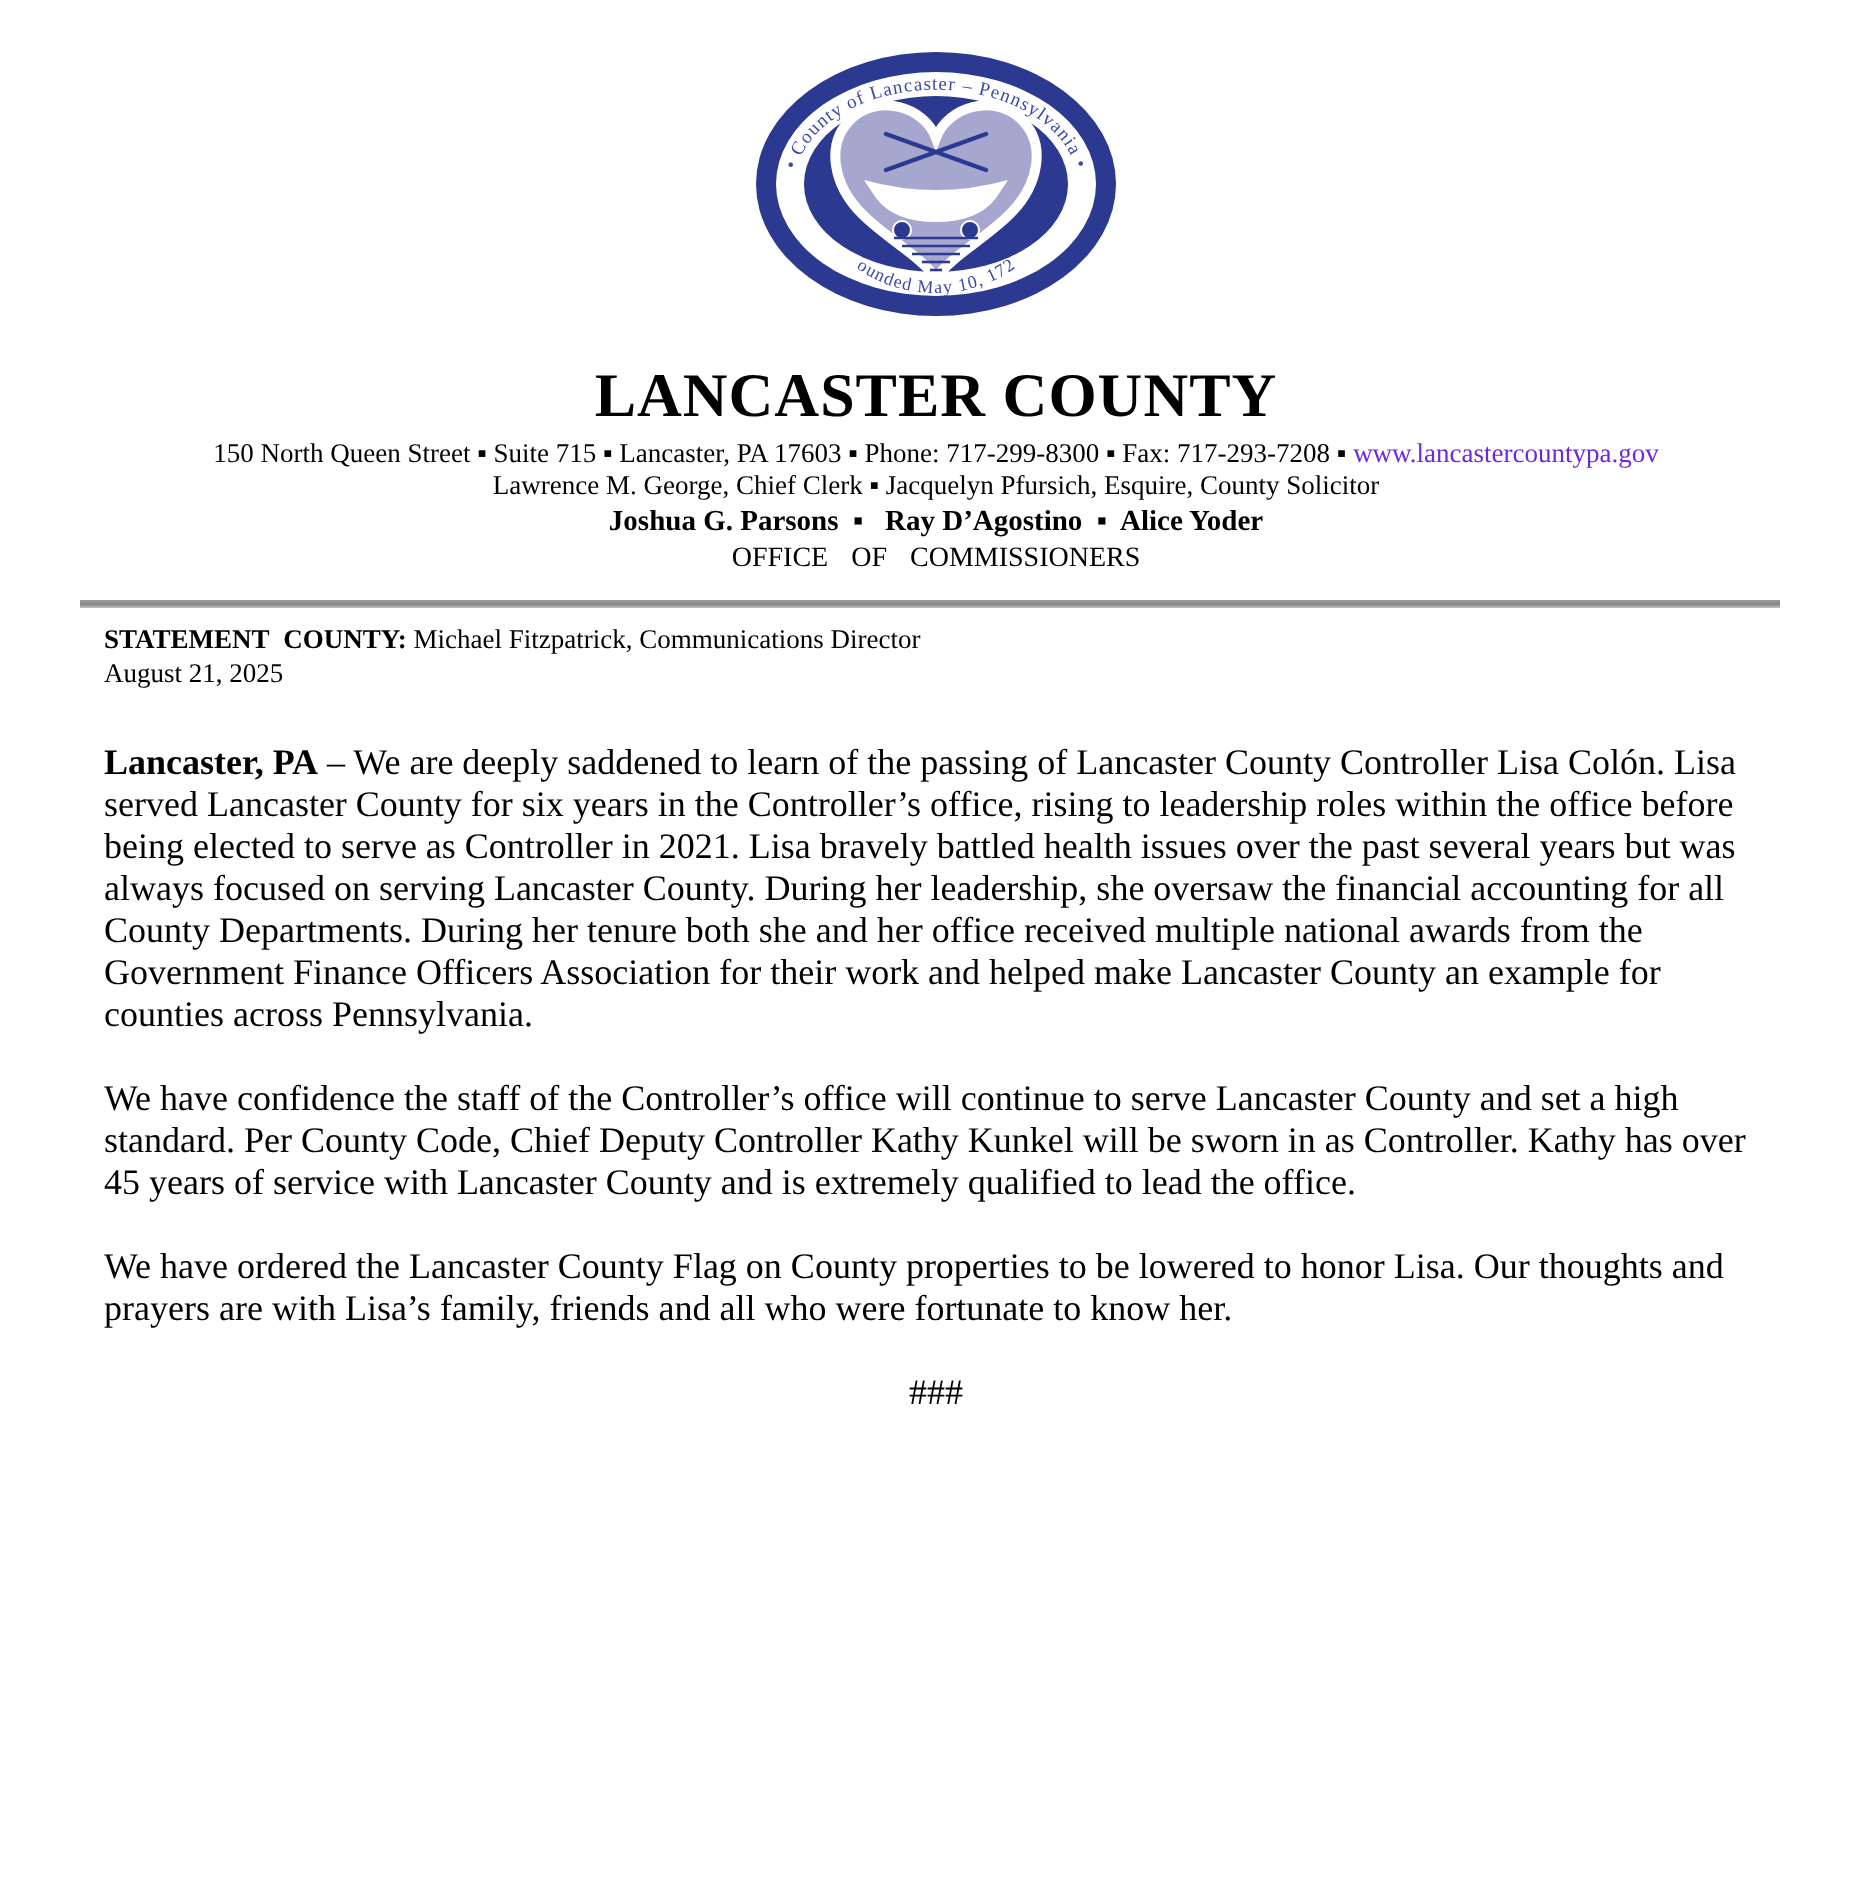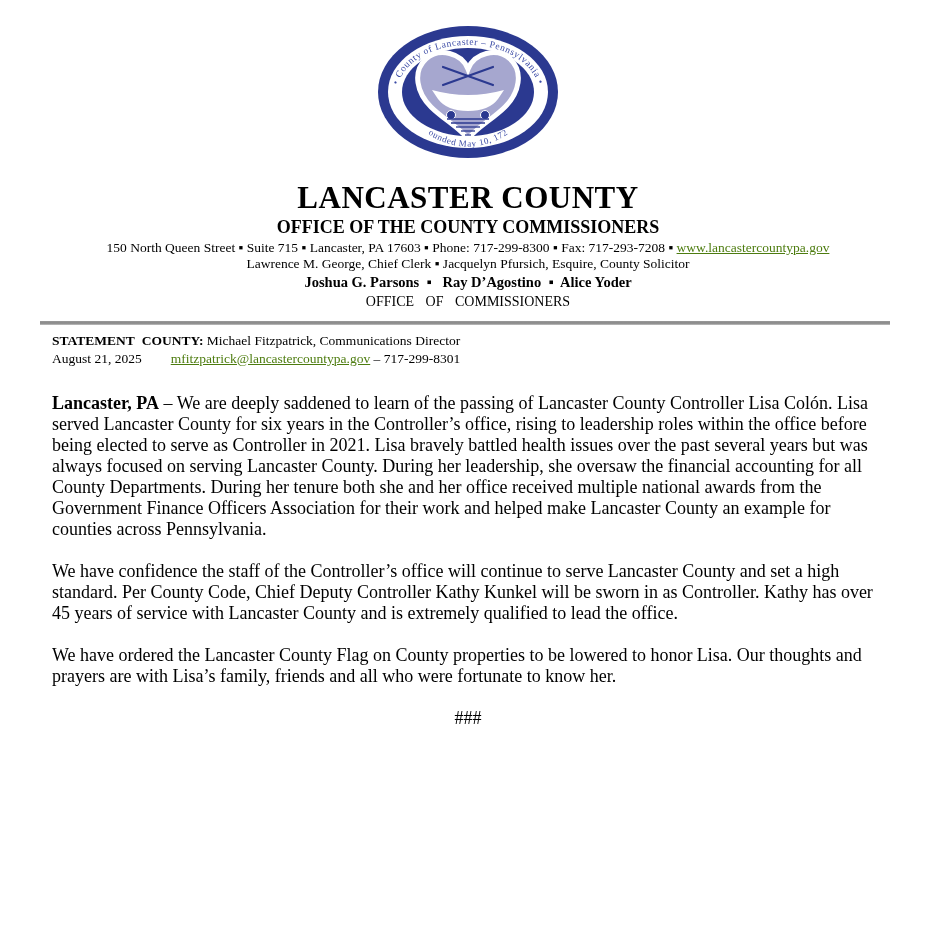--- a/index.html
+++ b/index.html
@@ -66,22 +66,21 @@
     display: flex;
     justify-content: flex-start;
     margin-top: 7px;
     font-size: 13.5px;
     line-height: 1.28;
   }
   .meta-left { text-align: left; }
   .meta-right { text-align: right; margin-right: 18px; }
   .bold { font-weight: bold; }
   a.link {
-    color: #4d7c0f;
-    text-decoration: underline;
+    color: #6d28d9;
     cursor: pointer;
   }
   .headline {
     margin: 40px 0 0 0;
     text-align: center;
     font-size: 18px;
     font-weight: bold;
     line-height: 1.2;
   }
   .body-copy {
@@ -130,40 +129,38 @@
           <line x1="70" y1="94" x2="112" y2="94"></line>
           <line x1="74" y1="98" x2="108" y2="98"></line>
           <line x1="79" y1="102" x2="103" y2="102"></line>
           <line x1="84" y1="106" x2="98" y2="106"></line>
           <line x1="88" y1="110" x2="94" y2="110"></line>
         </g>
       </svg>
     </div>
 
     <h1 class="org-title">LANCASTER COUNTY</h1>
-    <h2 class="org-subtitle">OFFICE OF THE COUNTY COMMISSIONERS</h2>
 
     <div class="addr-line"><span>150 North Queen Street ▪ Suite 715 ▪ Lancaster, PA 17603 ▪ Phone: 717-299-8300 ▪ Fax: 717-293-7208 ▪ </span><a class="link">www.lancastercountypa.gov</a></div>
 
     <div class="officials-line">Lawrence M. George, Chief Clerk ▪ Jacquelyn Pfursich, Esquire, County Solicitor</div>
 
     <div class="commissioners">Joshua G. Parsons  ▪   Ray D’Agostino  ▪  Alice Yoder</div>
     <div class="board-label">OFFICE OF COMMISSIONERS</div>
   </header>
 
   <div class="rule"></div>
 
   <div class="meta">
     <div class="meta-left">
       <div class="bold">STATEMENT</div>
       <div>August 21, 2025</div>
     </div>
     <div class="meta-right">
       <div><b>COUNTY:</b><span> Michael Fitzpatrick, Communications Director</span></div>
-      <div><a class="link">mfitzpatrick@lancastercountypa.gov</a><span> – 717-299-8301</span></div>
     </div>
   </div>
 
 
   <div class="body-copy">
     <p><b>Lancaster, PA</b><span> – We are deeply saddened to learn of the passing of Lancaster County Controller Lisa Colón. Lisa served Lancaster County for six years in the Controller’s office, rising to leadership roles within the office before being elected to serve as Controller in 2021. Lisa bravely battled health issues over the past several years but was always focused on serving Lancaster County. During her leadership, she oversaw the financial accounting for all County Departments. During her tenure both she and her office received multiple national awards from the Government Finance Officers Association for their work and helped make Lancaster County an example for counties across Pennsylvania.</span></p>
     <p>We have confidence the staff of the Controller’s office will continue to serve Lancaster County and set a high standard. Per County Code, Chief Deputy Controller Kathy Kunkel will be sworn in as Controller. Kathy has over 45 years of service with Lancaster County and is extremely qualified to lead the office.</p>
     <p>We have ordered the Lancaster County Flag on County properties to be lowered to honor Lisa. Our thoughts and prayers are with Lisa’s family, friends and all who were fortunate to know her.</p>
     <p class="endmark">###</p>
   </div>

